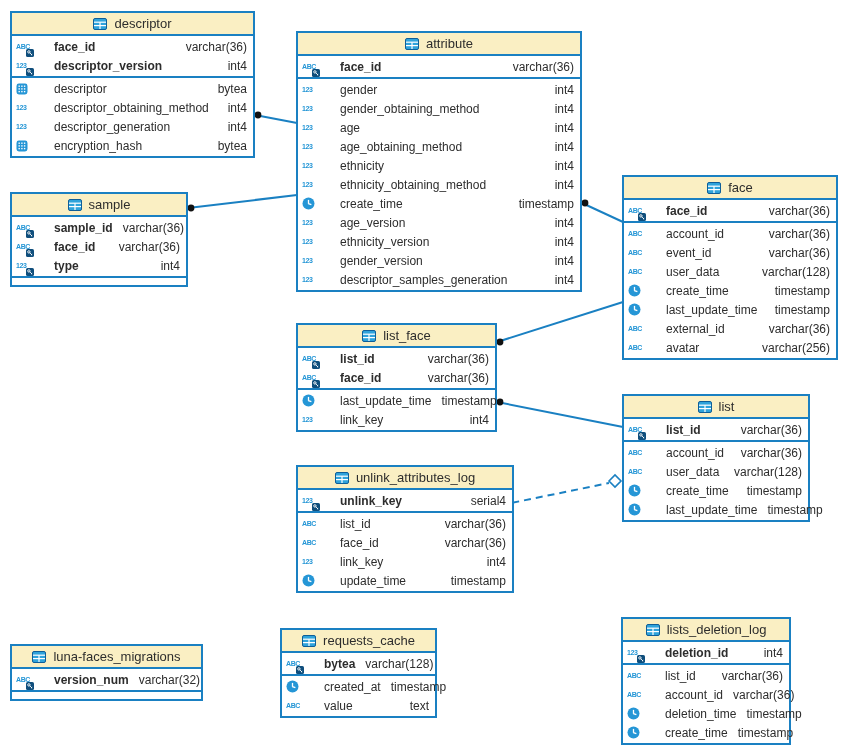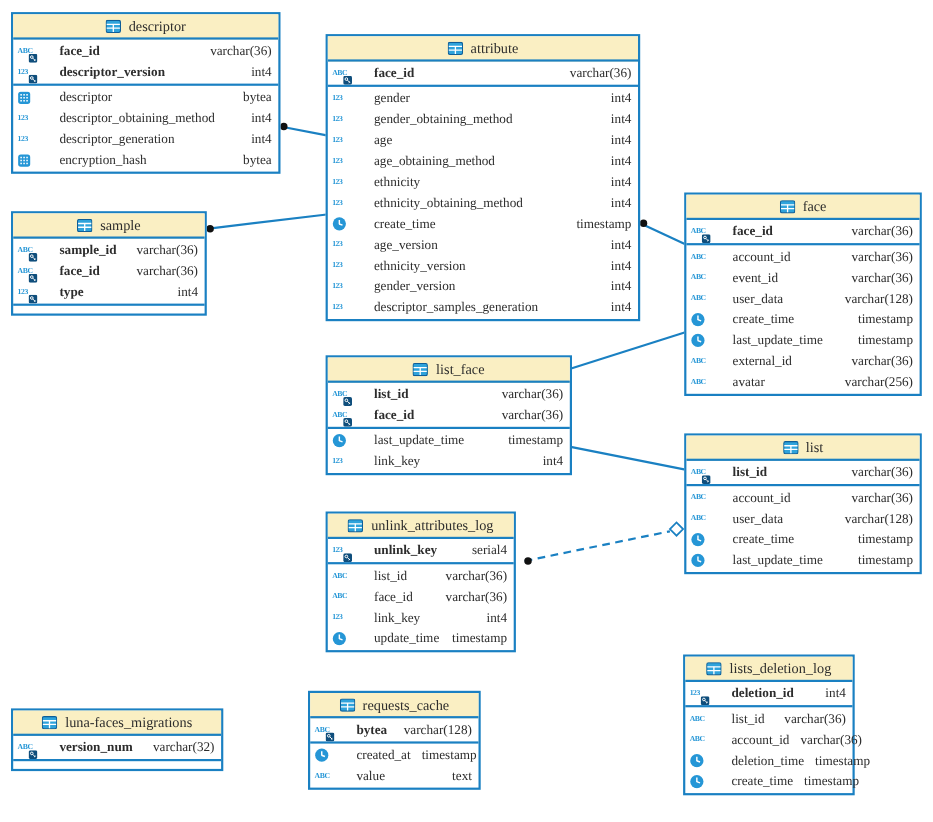--- a/index.html
+++ b/index.html
@@ -1,18 +1,18 @@
 <!DOCTYPE html>
 <html><head>
 <meta charset="utf-8">
 <style>
   html,body{margin:0;padding:0;background:#ffffff;}
   .canvas{
     position:relative;width:848px;height:747px;background:var(--bg,#fff);
-    font-family:Liberation Serif, serif;overflow:hidden;
+    font-family:Liberation Sans, sans-serif;overflow:hidden;
   }
   #wires{position:absolute;left:0;top:0;width:848px;height:747px;}
   .table-card{
     position:absolute;background:#fff;border:2px solid var(--line,#1a80c2);
     box-sizing:border-box;z-index:1;
   }
   .t-header{
     display:flex;align-items:center;justify-content:center;gap:5px;height:21px;
     background:var(--hdr,#faefc3);border-bottom:2px solid var(--line,#1a80c2);
     font-size:13px;color:var(--text,#2d2d2d);white-space:nowrap;
@@ -393,21 +393,21 @@
           </div>
           <div class="t-row">
             <span class="icn">
               <span class="tx">ABC</span>
             </span>
             <span class="col-name">avatar</span>
             <span class="col-type">varchar(256)</span>
           </div>
         </div>
       </div>
-      <div class="table-card" style="left: 296px; top: 323px; width: 224px;">
+      <div class="table-card" style="left: 296px; top: 323px; width: 201px;">
         <div class="t-header">
           <span class="icn" style="width:16px;min-width:16px">
             <svg width="14" height="12" viewBox="0 0 14 12">
               <rect x="0.5" y="0.5" width="13" height="11" rx="1.5" fill="#2fa3db" stroke="#0f5e98"></rect>
               <line x1="1" y1="4.2" x2="13" y2="4.2" stroke="#fff" stroke-width="1.2"></line>
               <line x1="7" y1="4.2" x2="7" y2="11" stroke="#fff" stroke-width="1.2"></line>
               <line x1="1" y1="7.6" x2="13" y2="7.6" stroke="#fff" stroke-width="1.2"></line>
             </svg>
           </span>
           <span class="t-title">list_face</span>
@@ -453,21 +453,21 @@
           </div>
           <div class="t-row">
             <span class="icn">
               <span class="tx">123</span>
             </span>
             <span class="col-name">link_key</span>
             <span class="col-type">int4</span>
           </div>
         </div>
       </div>
-      <div class="table-card" style="left: 622px; top: 394px; width: 216px;">
+      <div class="table-card" style="left: 622px; top: 394px; width: 188px;">
         <div class="t-header">
           <span class="icn" style="width:16px;min-width:16px">
             <svg width="14" height="12" viewBox="0 0 14 12">
               <rect x="0.5" y="0.5" width="13" height="11" rx="1.5" fill="#2fa3db" stroke="#0f5e98"></rect>
               <line x1="1" y1="4.2" x2="13" y2="4.2" stroke="#fff" stroke-width="1.2"></line>
               <line x1="7" y1="4.2" x2="7" y2="11" stroke="#fff" stroke-width="1.2"></line>
               <line x1="1" y1="7.6" x2="13" y2="7.6" stroke="#fff" stroke-width="1.2"></line>
             </svg>
           </span>
           <span class="t-title">list</span>
@@ -518,21 +518,21 @@
                 <circle cx="6.5" cy="6.5" r="6" fill="#2596d6"></circle>
                 <line x1="6.5" y1="6.8" x2="6.5" y2="2.9" stroke="#fff" stroke-width="1.3"></line>
                 <line x1="6.3" y1="6.6" x2="9.4" y2="7.7" stroke="#fff" stroke-width="1.3"></line>
               </svg>
             </span>
             <span class="col-name">last_update_time</span>
             <span class="col-type">timestamp</span>
           </div>
         </div>
       </div>
-      <div class="table-card" style="left: 296px; top: 465px; width: 173px;">
+      <div class="table-card" style="left: 296px; top: 465px; width: 218px;">
         <div class="t-header">
           <span class="icn" style="width:16px;min-width:16px">
             <svg width="14" height="12" viewBox="0 0 14 12">
               <rect x="0.5" y="0.5" width="13" height="11" rx="1.5" fill="#2fa3db" stroke="#0f5e98"></rect>
               <line x1="1" y1="4.2" x2="13" y2="4.2" stroke="#fff" stroke-width="1.2"></line>
               <line x1="7" y1="4.2" x2="7" y2="11" stroke="#fff" stroke-width="1.2"></line>
               <line x1="1" y1="7.6" x2="13" y2="7.6" stroke="#fff" stroke-width="1.2"></line>
             </svg>
           </span>
           <span class="t-title">unlink_attributes_log</span>
@@ -579,21 +579,21 @@
                 <circle cx="6.5" cy="6.5" r="6" fill="#2596d6"></circle>
                 <line x1="6.5" y1="6.8" x2="6.5" y2="2.9" stroke="#fff" stroke-width="1.3"></line>
                 <line x1="6.3" y1="6.6" x2="9.4" y2="7.7" stroke="#fff" stroke-width="1.3"></line>
               </svg>
             </span>
             <span class="col-name">update_time</span>
             <span class="col-type">timestamp</span>
           </div>
         </div>
       </div>
-      <div class="table-card" style="left: 621px; top: 595px; width: 156px;">
+      <div class="table-card" style="left: 621px; top: 617px; width: 170px;">
         <div class="t-header">
           <span class="icn" style="width:16px;min-width:16px">
             <svg width="14" height="12" viewBox="0 0 14 12">
               <rect x="0.5" y="0.5" width="13" height="11" rx="1.5" fill="#2fa3db" stroke="#0f5e98"></rect>
               <line x1="1" y1="4.2" x2="13" y2="4.2" stroke="#fff" stroke-width="1.2"></line>
               <line x1="7" y1="4.2" x2="7" y2="11" stroke="#fff" stroke-width="1.2"></line>
               <line x1="1" y1="7.6" x2="13" y2="7.6" stroke="#fff" stroke-width="1.2"></line>
             </svg>
           </span>
           <span class="t-title">lists_deletion_log</span>

